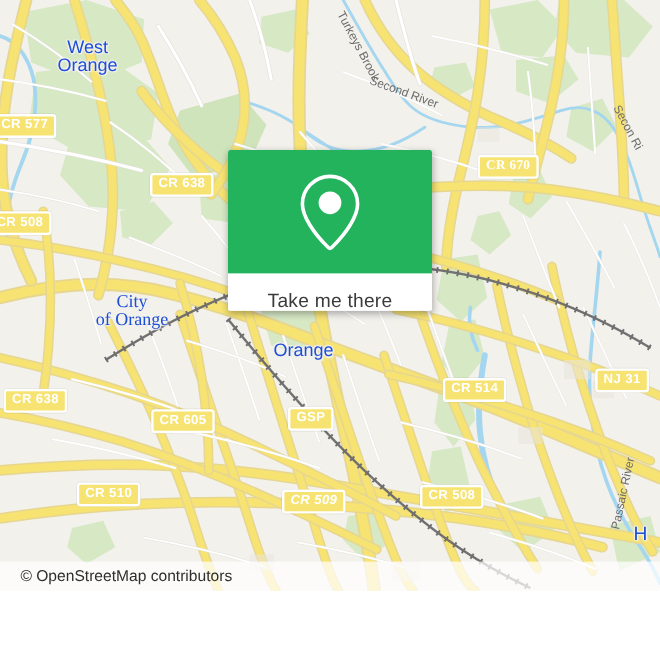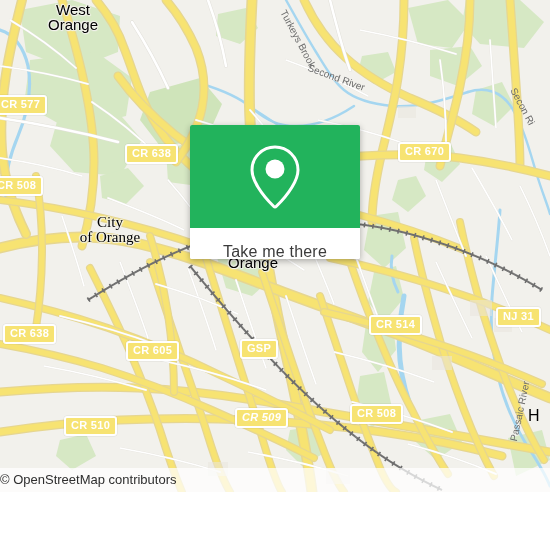--- a/index.html
+++ b/index.html
@@ -12,29 +12,30 @@
   #app{position:relative;width:550px;height:550px;overflow:hidden;background:#fff;}
 
   
   #map{position:absolute;left:0;top:0;width:550px;height:492px;overflow:hidden;
        background:#f2f1ec;}
   #map svg{position:absolute;left:0;top:0;}
 
   
   .placelabel{
     position:absolute;
-    color:#000000;
+    color:#1d4ed8;
     font-size:15px;
     line-height:15px;
     text-align:center;
     white-space:pre;
     text-shadow:
       1px 0 1px #f2f1ec,-1px 0 1px #f2f1ec,0 1px 1px #f2f1ec,0 -1px 1px #f2f1ec,
       1px 1px 1px #f2f1ec,-1px -1px 1px #f2f1ec;
     pointer-events:none;
+    margin-top:30px;
   }
   .waterlabel{
     position:absolute;
     color:#6b6b6b;
     font-size:10px;
     font-style:normal;
     white-space:nowrap;
     pointer-events:none;
   }
   .shield{
@@ -53,21 +54,21 @@
     pointer-events:none;
   }
 
   
   #attribution{
     position:absolute;left:0;top:468px;width:550px;height:24px;
     background:rgba(255,255,255,.72);
     color:#2e2e2e;
     font-size:13px;
     line-height:24px;
-    padding-left:0;
+    padding-left:17px;
     box-sizing:border-box;
     white-space:nowrap;
   }
 
   
   #card{
     position:absolute;left:190px;top:125px;width:170px;
     border-radius:2px;
     box-shadow:0 2px 6px rgba(0,0,0,.30);
     overflow:hidden;
@@ -334,27 +335,27 @@
 
     <div class="waterlabel" style="left:288px;top:8px;transform:rotate(62deg);transform-origin:left top;">Turkeys Brook</div>
     <div class="waterlabel" style="left:310px;top:62px;transform:rotate(20deg);transform-origin:left top;">Second River</div>
     <div class="waterlabel" style="left:518px;top:86px;transform:rotate(62deg);transform-origin:left top;">Secon  Ri</div>
     <div class="waterlabel" style="left:508px;top:440px;transform:rotate(-78deg);transform-origin:left top;">Passaic River</div>
     <div class="placelabel" style="left:528px;top:408px;font-size:16px;">H</div>
 
     <div class="shield" style="left:-6px;top:95px;">CR 577</div>
     <div class="shield" style="left:-10px;top:176px;">CR 508</div>
     <div class="shield" style="left:125px;top:144px;">CR 638</div>
-    <div class="shield" style="left:398px;top:142px;">CR 670</div>
+    <div class="shield" style="left:398px;top:129px;font-family:Liberation Serif, serif;">CR 670</div>
     <div class="shield" style="left:3px;top:324px;">CR 638</div>
     <div class="shield" style="left:126px;top:341px;">CR 605</div>
     <div class="shield" style="left:240px;top:339px;">GSP</div>
     <div class="shield" style="left:369px;top:315px;">CR 514</div>
     <div class="shield" style="left:496px;top:307px;">NJ 31</div>
-    <div class="shield" style="left:64px;top:416px;text-align:right;">CR 510</div>
+    <div class="shield" style="left:64px;top:402px;text-align:right;">CR 510</div>
     <div class="shield" style="left:235px;top:408px;font-style:italic;">CR 509</div>
     <div class="shield" style="left:350px;top:404px;">CR 508</div>
 
     <div id="attribution">© OpenStreetMap contributors</div>
   </div>
 
   <div id="card">
     <div id="card-green">
       <svg width="56" height="66" viewBox="0 0 56 66">
         <path d="M28 3 C15.3 3 5 13.3 5 26 C5 36 14 50 26.6 62.3 C27.4 63.1 28.6 63.1 29.4 62.3 C42 50 51 36 51 26 C51 13.3 40.7 3 28 3 Z" fill="none" stroke="#ffffff" stroke-width="3"></path>

